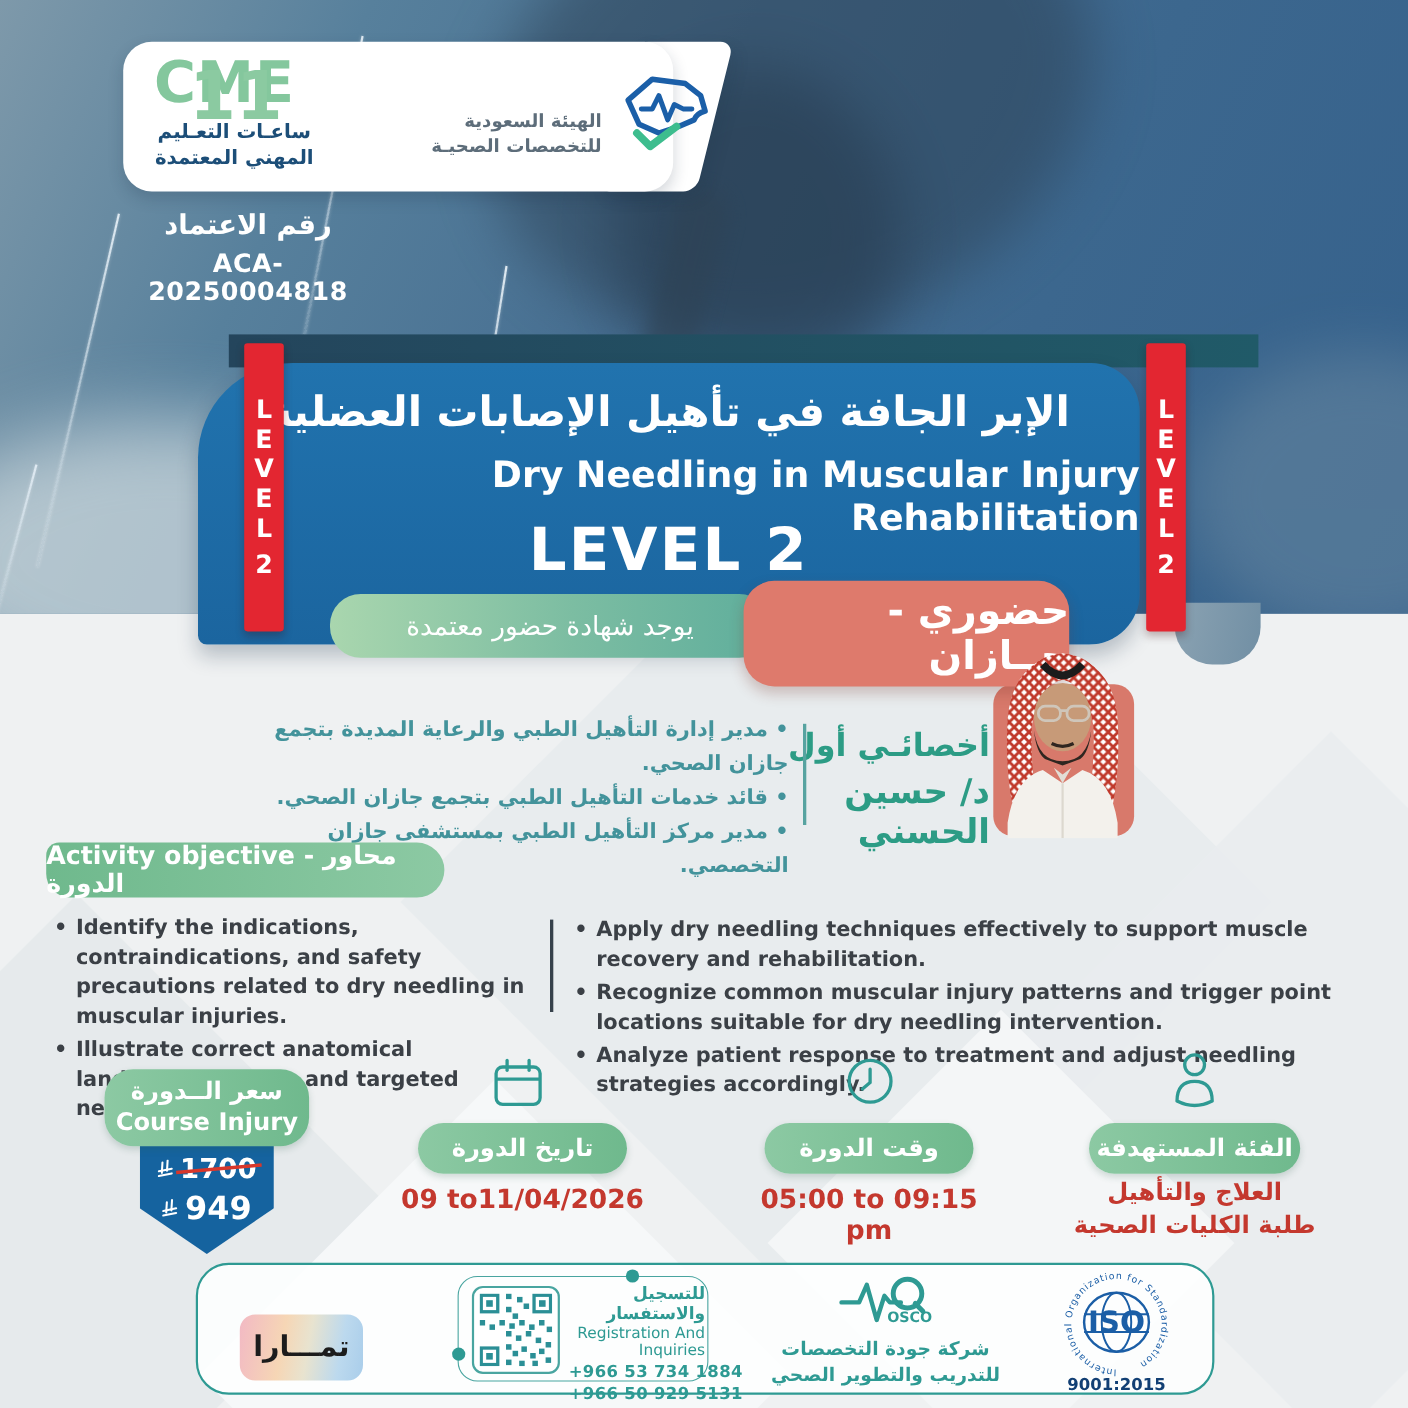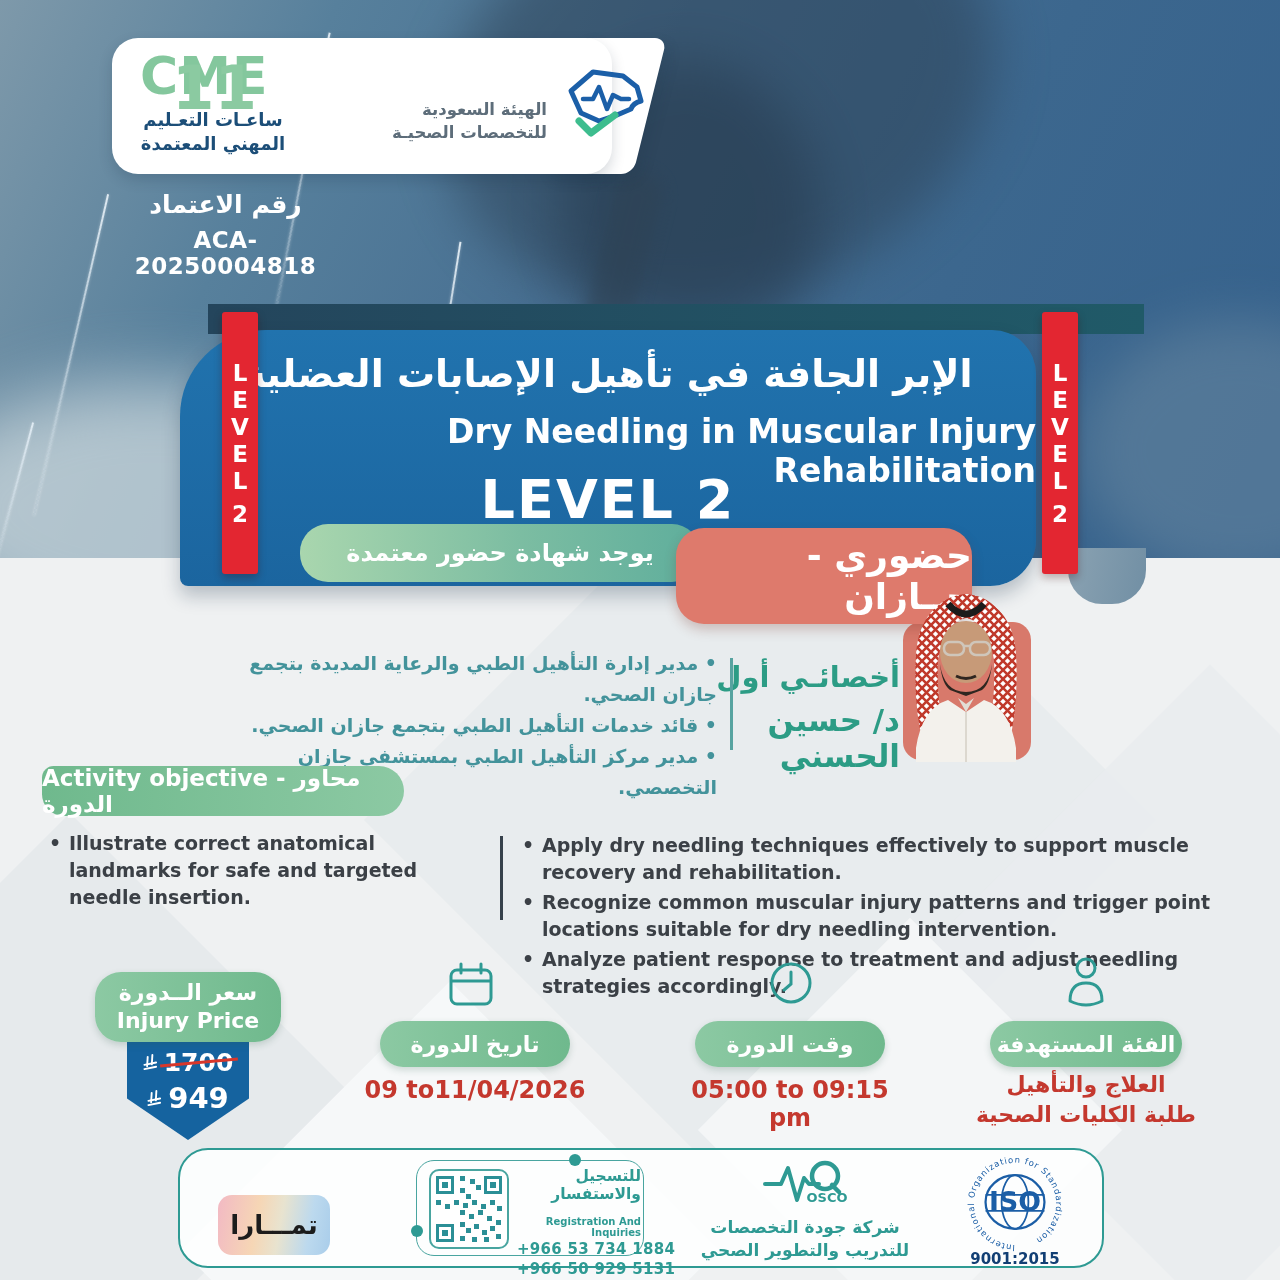--- a/index.html
+++ b/index.html
@@ -54,23 +54,23 @@
   .banner .t-ar{position:absolute;left:0;top:22px;width:100%;text-align:center;color:#fff;font-weight:800;font-size:38px;}
   .banner .t-en{position:absolute;left:0;top:82px;width:100%;text-align:right;color:#fff;font-weight:800;font-size:33px;}
   .banner .t-lv{position:absolute;left:0;top:138px;width:100%;text-align:center;color:#fff;font-weight:800;font-size:54px;letter-spacing:2px;}
   .ribbon{position:absolute;width:36px;top:312px;height:262px;background:#e32631;z-index:4;border-radius:3px;
     display:flex;flex-direction:column;align-items:center;justify-content:center;gap:3px;
     color:#fff;font-weight:800;font-size:23px;line-height:24px;box-shadow:0 4px 8px rgba(60,10,10,.3);}
   .ribbon.left{left:222px;}
   .ribbon.right{left:1042px;}
   .ribbon span{display:block;}
   .ribbon .num{margin-top:6px;}
-  .badge-cert{position:absolute;left:300px;top:524px;width:400px;height:58px;z-index:5;
+  .badge-cert{position:absolute;left:300px;top:540px;width:400px;height:58px;z-index:5;
     background:linear-gradient(90deg,#a9d6ae,#7cbda2 55%,#5fae9c);border-radius:28px;
-    display:flex;align-items:center;justify-content:center;color:#fff;font-weight:700;font-size:24px;}
+    display:flex;align-items:center;justify-content:center;color:#fff;font-weight:400;font-size:24px;}
   .badge-loc{position:absolute;left:676px;top:528px;width:296px;height:96px;z-index:6;
     background:#de7a6c;border-radius:28px;display:flex;align-items:center;justify-content:center;
     color:#fff;font-weight:800;font-size:36px;box-shadow:0 6px 12px rgba(120,50,40,.25);}
   
   .spk-photo-bg{position:absolute;left:903px;top:622px;width:128px;height:138px;background:#d8796b;border-radius:18px;z-index:5;}
   .spk-photo{position:absolute;left:886px;top:580px;z-index:6;}
   .spk-title{position:absolute;left:700px;top:660px;width:200px;text-align:right;color:#2c9c85;font-weight:800;font-size:29px;z-index:6;}
   .spk-name{position:absolute;left:660px;top:702px;width:240px;text-align:right;color:#2c9c85;font-weight:800;font-size:31px;z-index:6;}
   .spk-divider{position:absolute;left:730px;top:658px;width:2.5px;height:92px;background:#57a3a0;z-index:6;}
   .roles{position:absolute;left:235px;top:648px;width:482px;z-index:6;direction:rtl;text-align:right;
@@ -111,21 +111,21 @@
   .tamara{position:absolute;left:38px;top:32px;width:112px;height:60px;border-radius:14px;
     background:linear-gradient(100deg,#f2b9c4,#f6d6b5 35%,#e8e3cf 55%,#bcd9ee 80%,#a9cdea);
     display:flex;align-items:center;justify-content:center;color:#1c1c1c;font-weight:800;font-size:26px;margin-top:13px;}
   .qr-group{position:absolute;left:236px;top:10px;width:228px;height:96px;border:1.5px solid #49a5a0;border-radius:18px;}
   .qr-dot{position:absolute;width:12px;height:12px;border-radius:50%;background:#2e9a93;}
   .qr-dot.d1{right:62px;top:-7px;}
   .qr-dot.d2{left:-6px;bottom:18px;}
   .qr-box{position:absolute;left:12px;top:8px;width:80px;height:80px;border:2px solid #49a5a0;border-radius:10px;background:#fff;padding:5px;}
   .reg{position:absolute;left:100px;top:6px;width:124px;text-align:right;color:#2e9a93;}
   .reg .a{font-weight:800;font-size:15.5px;}
-  .reg .b{font-weight:700;font-size:10px;margin-top:13px;}
+  .reg .b{font-weight:400;font-size:14px;margin-top:1px;}
   .reg .p{font-weight:800;font-size:15px;margin-top:2px;letter-spacing:.3px;white-space:nowrap;}
   .reg .h{font-weight:700;font-size:11px;margin-top:3px;display:flex;justify-content:flex-end;gap:3px;align-items:center;}
   .qosco{position:absolute;left:520px;top:8px;width:210px;text-align:center;color:#2e9a93;}
   .qosco .nm{font-weight:800;font-size:17px;line-height:23px;margin-top:2px;}
   .iso{position:absolute;left:770px;top:2px;width:130px;text-align:center;}
   .iso .cert{color:#123f74;font-weight:800;font-size:15px;margin-top:-6px;}
 </style>
 </head>
 <body>
 
@@ -235,32 +235,33 @@
   <div class="spk-name">د/ حسين الحسني</div>
   <div class="spk-divider"></div>
   <div class="roles">
     <div>مدير إدارة التأهيل الطبي والرعاية المديدة بتجمع جازان الصحي.</div>
     <div>قائد خدمات التأهيل الطبي بتجمع جازان الصحي.</div>
     <div>مدير مركز التأهيل الطبي بمستشفى جازان التخصصي.</div>
   </div>
 
   <div class="obj-badge">Activity objective - محاور الدورة</div>
   <div class="obj-col obj-left">
+    <div>Identify the indications, contraindications, and safety precautions related to dry needling in muscular injuries.</div>
     <div>Illustrate correct anatomical landmarks for safe and targeted needle insertion.</div>
   </div>
   <div class="obj-divider"></div>
   <div class="obj-col obj-right">
     <div>Apply dry needling techniques effectively to support muscle recovery and rehabilitation.</div>
     <div>Recognize common muscular injury patterns and trigger point locations suitable for dry needling intervention.</div>
     <div>Analyze patient response to treatment and adjust needling strategies accordingly.</div>
   </div>
 
   <div class="gbadge price-badge">
     <div dir="rtl">سعر الــدورة</div>
-    <div>Injury Price</div>
+    <div>Course Injury</div>
   </div>
   <div class="price-flag">
     <div class="price-row">
       <svg width="15" height="17" viewBox="0 0 16 18">
         <g stroke="#ffffff" stroke-width="2" stroke-linecap="round">
           <line x1="5" y1="3" x2="4.4" y2="13"></line>
             <line x1="10" y1="1" x2="9.4" y2="11"></line>
           <line x1="1.5" y1="11.5" x2="14" y2="9"></line>
             <line x1="1.5" y1="16" x2="14" y2="13.5"></line>
         </g>

